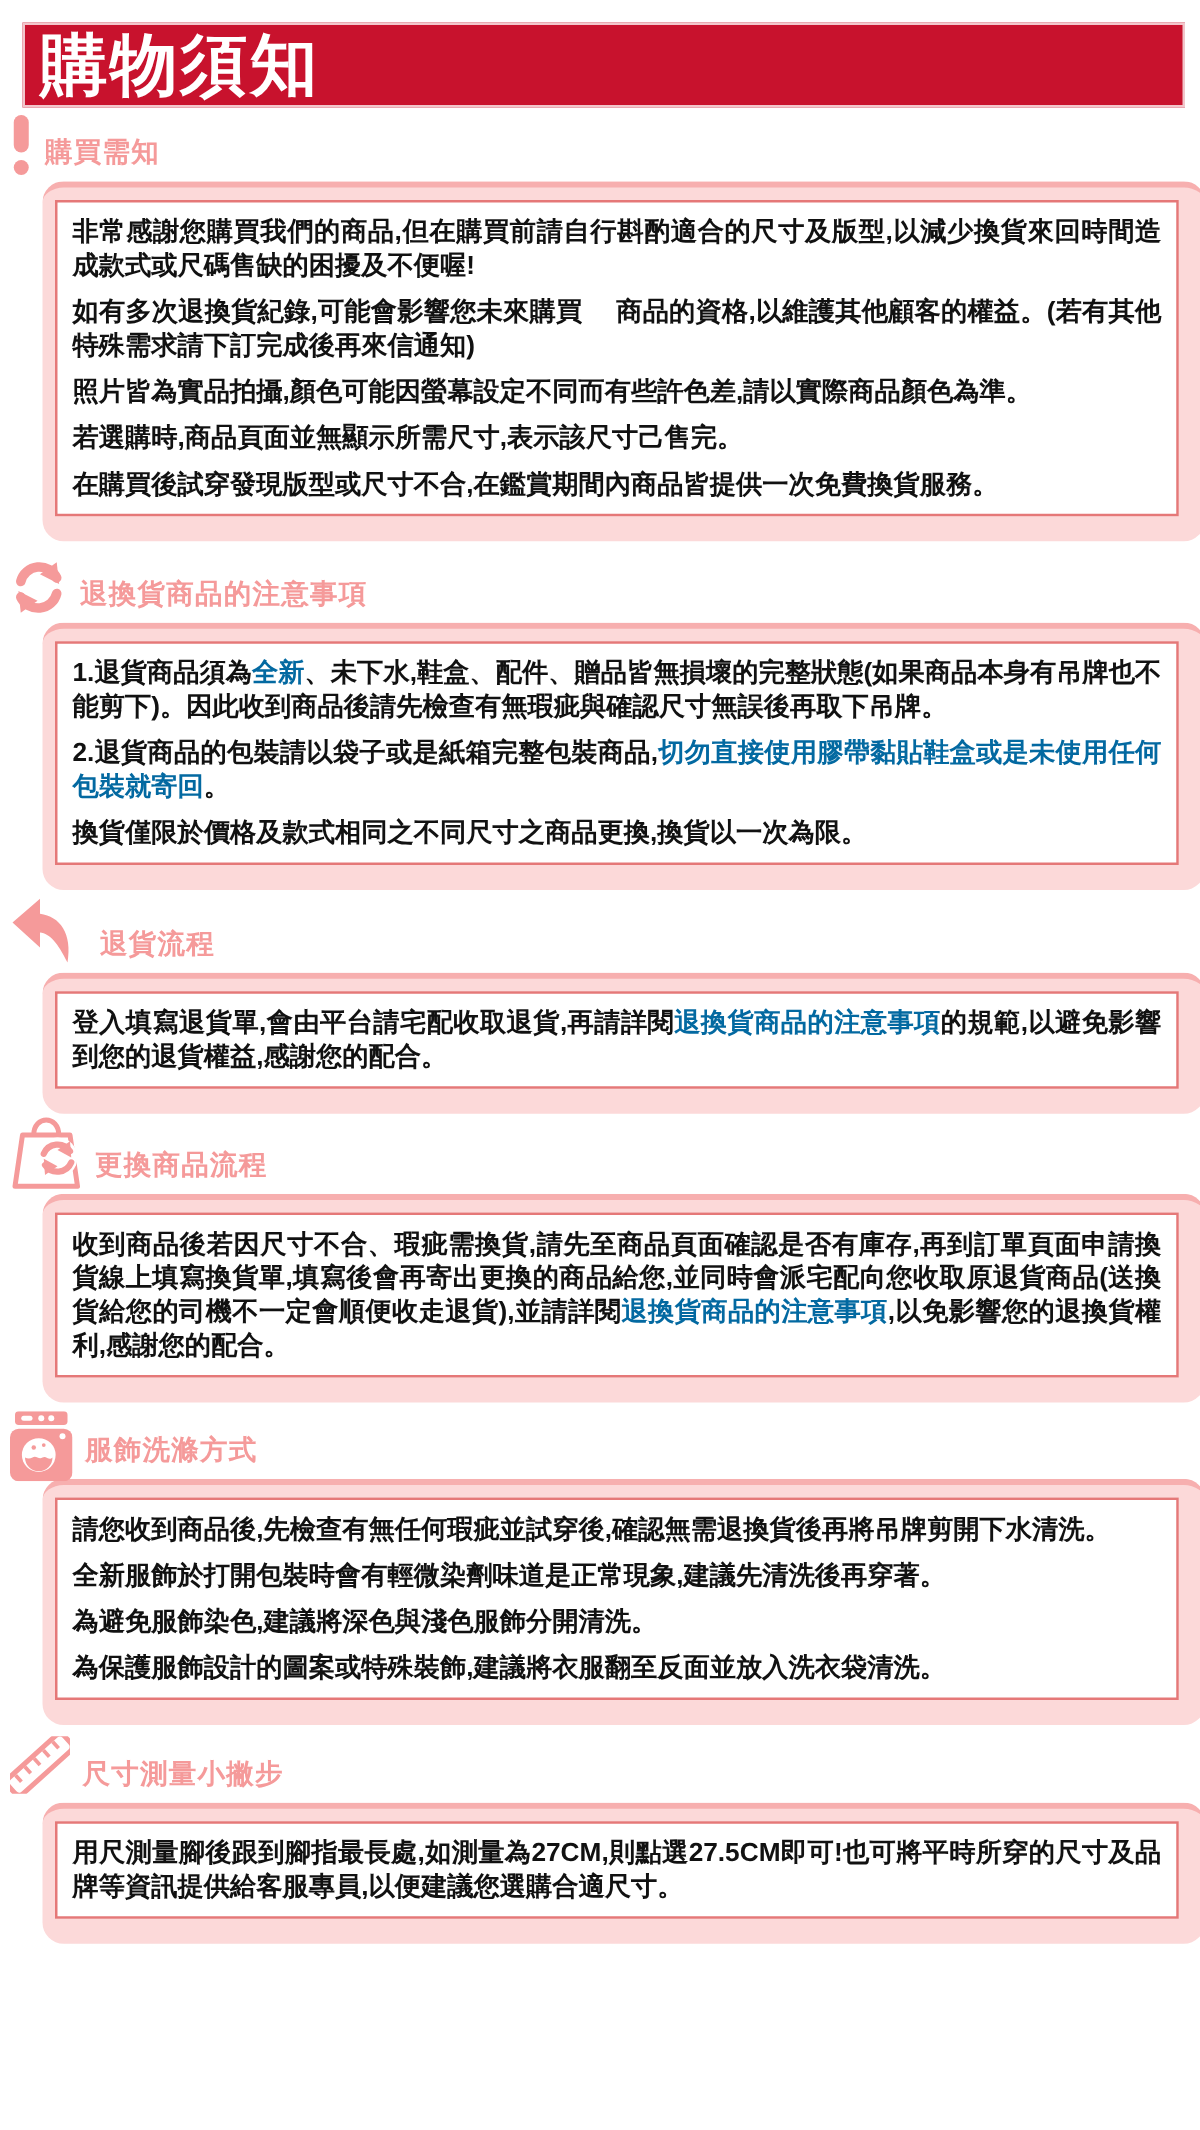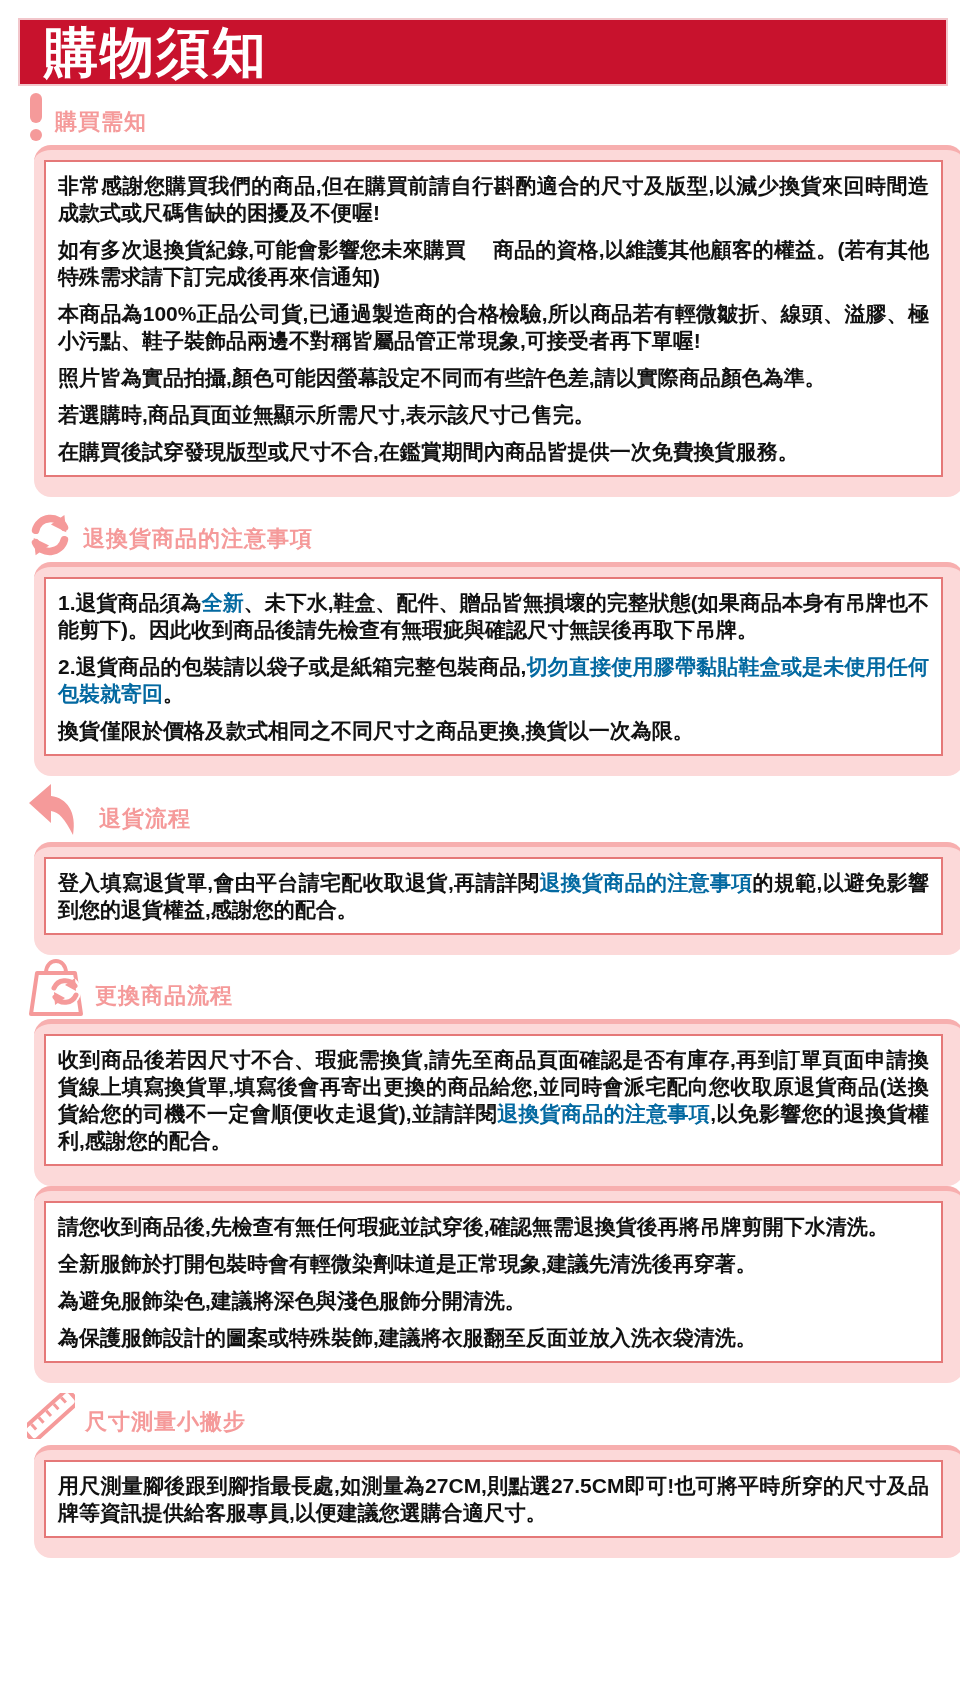--- a/index.html
+++ b/index.html
@@ -3,25 +3,25 @@
 <meta charset="utf-8">
 <style>
   html,body{margin:0;padding:0;background:#ffffff;}
   body{width:960px;height:1704px;overflow:hidden;
        font-family:"Liberation Sans","DejaVu Sans",sans-serif;}
   .page{position:relative;width:960px;height:1704px;background:#fff;}
 
   
   .banner{margin:18px 0 0 18px;width:930px;height:68px;box-sizing:border-box;
           background:#C8122D;border:2px solid #F2C6CB;display:flex;align-items:center;}
-  .banner h1{margin:12px;padding-left:12px;color:#fff;font-size:54px;line-height:60px;
+  .banner h1{margin:0;padding-left:12px;color:#fff;font-size:54px;line-height:60px;
              font-weight:900;letter-spacing:2px;}
 
   
-  .sec-head{display:flex;align-items:flex-end;padding-left:27px;box-sizing:border-box;}
+  .sec-head{display:flex;align-items:flex-end;padding-left:8px;box-sizing:border-box;}
   .sec-head .icon{flex:0 0 auto;display:block;position:relative;z-index:2;}
   .sec-title{color:#F59A9A;font-size:22px;font-weight:700;letter-spacing:1px;
              padding:0 0 8px 10px;white-space:nowrap;}
 
   
   .band{margin-left:34px;width:930px;box-sizing:border-box;background:#FCD9D9;
         border-top:5px solid #F7AFAF;padding:10px 21px 20px 10px;position:relative;z-index:1;border-radius:17px;}
   .box{background:#fff;border:2px solid #E57878;box-sizing:border-box;
        padding:10px 12px;}
   .box p{margin:0 0 10px 0;font-size:21px;line-height:27px;font-weight:700;color:#111;
@@ -56,21 +56,20 @@
           <rect x="3" y="0" width="12" height="30" rx="6"></rect>
             <circle cx="9" cy="42" r="6"></circle>
         </svg>
       </span>
       <span class="sec-title">購買需知</span>
     </div>
     <div class="band">
       <div class="box">
         <p><span>非常感謝您購買我們的商品,但在購買前請自行斟酌適合的尺寸及版型,以減少換貨來回時間造成款式或尺碼售缺的困擾及不便喔!</span></p>
         <p><span>如有多次退換貨紀錄,可能會影響您未來購買　 商品的資格,以維護其他顧客的權益。(若有其他特殊需求請下訂完成後再來信通知)</span></p>
-        <p><span>本商品為100%正品公司貨,已通過製造商的合格檢驗,所以商品若有輕微皺折、線頭、溢膠、極小污點、鞋子裝飾品兩邊不對稱皆屬品管正常現象,可接受者再下單喔!</span></p>
         <p><span>照片皆為實品拍攝,顏色可能因螢幕設定不同而有些許色差,請以實際商品顏色為準。</span></p>
         <p><span>若選購時,商品頁面並無顯示所需尺寸,表示該尺寸己售完。</span></p>
         <p><span>在購買後試穿發現版型或尺寸不合,在鑑賞期間內商品皆提供一次免費換貨服務。</span></p>
       </div>
     </div>
   </section>
 
   <section>
     <div class="sec-head h2">
       <span class="icon">
@@ -130,20 +129,37 @@
       <span class="sec-title">更換商品流程</span>
     </div>
     <div class="band">
       <div class="box">
         <p><span>收到商品後若因尺寸不合、瑕疵需換貨,請先至商品頁面確認是否有庫存,再到訂單頁面申請換貨線上填寫換貨單,填寫後會再寄出更換的商品給您,並同時會派宅配向您收取原退貨商品(送換貨給您的司機不一定會順便收走退貨),並請詳閱</span><span class="red">退換貨商品的注意事項</span><span>,以免影響您的退換貨權利,感謝您的配合。</span></p>
       </div>
     </div>
   </section>
 
   <section>
+    <div class="sec-head h5">
+      <span class="icon">
+        <svg width="50" height="56" viewBox="0 0 50 56">
+          <rect x="4" y="0" width="42" height="11" rx="3" fill="#F59A9A"></rect>
+          <rect x="9" y="3.5" width="9" height="4" rx="2" fill="#fff"></rect>
+          <circle cx="25" cy="5.5" r="2.4" fill="#fff"></circle>
+            <circle cx="33" cy="5.5" r="2.4" fill="#fff"></circle>
+          <rect x="0" y="14" width="50" height="42" rx="7" fill="#F59A9A"></rect>
+          <circle cx="23" cy="35" r="13.5" fill="#fff"></circle>
+          <path d="M12 37 a11 11 0 0 0 22 0 c-3 3 -5 -2 -8 0 c-3 2 -5 -2 -8 0 c-2 1 -4 1 -6 0 Z" fill="#F59A9A"></path>
+          <circle cx="19" cy="29" r="1.8" fill="#F59A9A"></circle>
+            <circle cx="27" cy="27" r="1.5" fill="#F59A9A"></circle>
+          <circle cx="42" cy="20" r="2.4" fill="#fff"></circle>
+        </svg>
+      </span>
+      <span class="sec-title">服飾洗滌方式</span>
+    </div>
     <div class="band">
       <div class="box">
         <p><span>請您收到商品後,先檢查有無任何瑕疵並試穿後,確認無需退換貨後再將吊牌剪開下水清洗。</span></p>
         <p><span>全新服飾於打開包裝時會有輕微染劑味道是正常現象,建議先清洗後再穿著。</span></p>
         <p><span>為避免服飾染色,建議將深色與淺色服飾分開清洗。</span></p>
         <p><span>為保護服飾設計的圖案或特殊裝飾,建議將衣服翻至反面並放入洗衣袋清洗。</span></p>
       </div>
     </div>
   </section>
 

